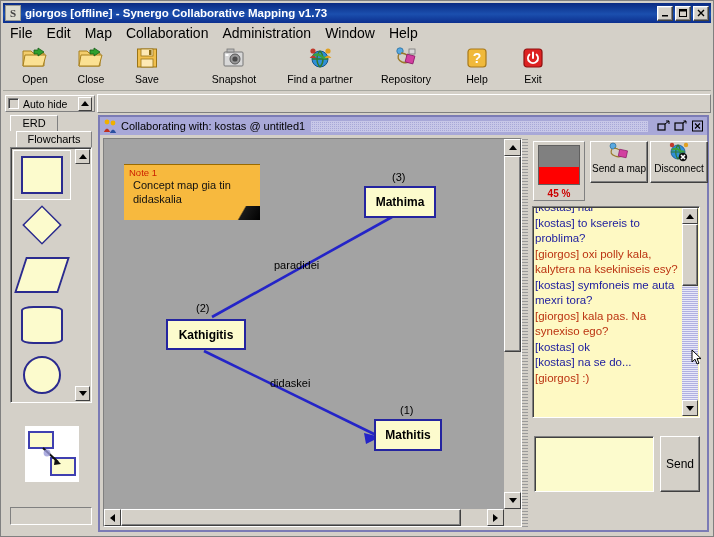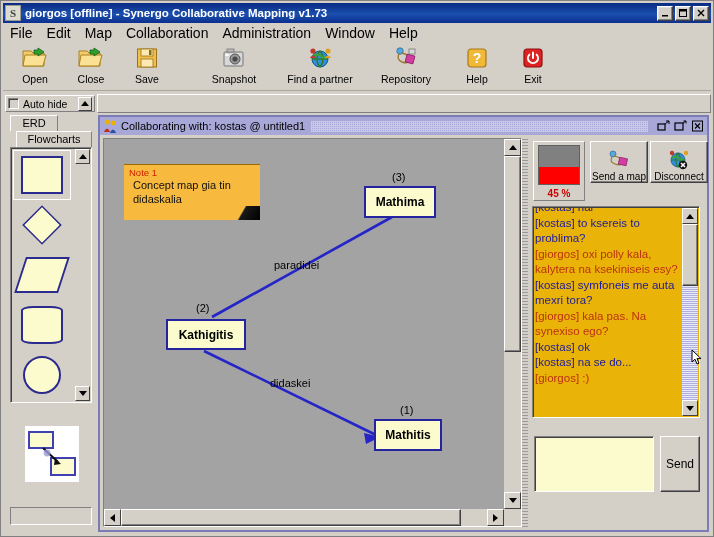--- a/index.html
+++ b/index.html
@@ -253,29 +253,29 @@
   #gauge .pct {
     position: absolute; left: 0; right: 0; bottom: 1px; text-align: center;
     font-size: 10px; font-weight: bold; color: #cc0000;
   }
   .cbtn {
     position: absolute; top: 3px; height: 42px; width: 58px;
     background: #d4d0c8;
     border: 1px solid #fff; border-right-color:#404040; border-bottom-color:#404040;
     box-shadow: inset -1px -1px 0 #808080;
     display: flex; flex-direction: column; align-items: center; justify-content: flex-start;
-    padding-top: 8px;
+    padding-top: 0;
   }
   .cbtn .lbl { font-size: 10px; margin-top: 1px; white-space: nowrap; }
   #btn-sendmap { left: 62px; }
   #btn-disconnect { left: 122px; }
 
   #chatlog-outer {
     position: absolute; left: 4px; top: 68px; right: 4px; height: 212px;
-    background: #eab308;
+    background: #fef9c3;
     border: 1px solid #808080; border-right-color:#fff; border-bottom-color:#fff;
     box-shadow: inset 1px 1px 0 #404040;
   }
   #chatlog {
     position: absolute; left: 2px; top: 1px; right: 18px; bottom: 1px;
     overflow: hidden;
   }
   .chatline { font-size: 11.5px; line-height: 15.5px; white-space: normal; }
   .c-kostas { color: #1a1a9e; }
   .c-giorgos { color: #bb3311; }

